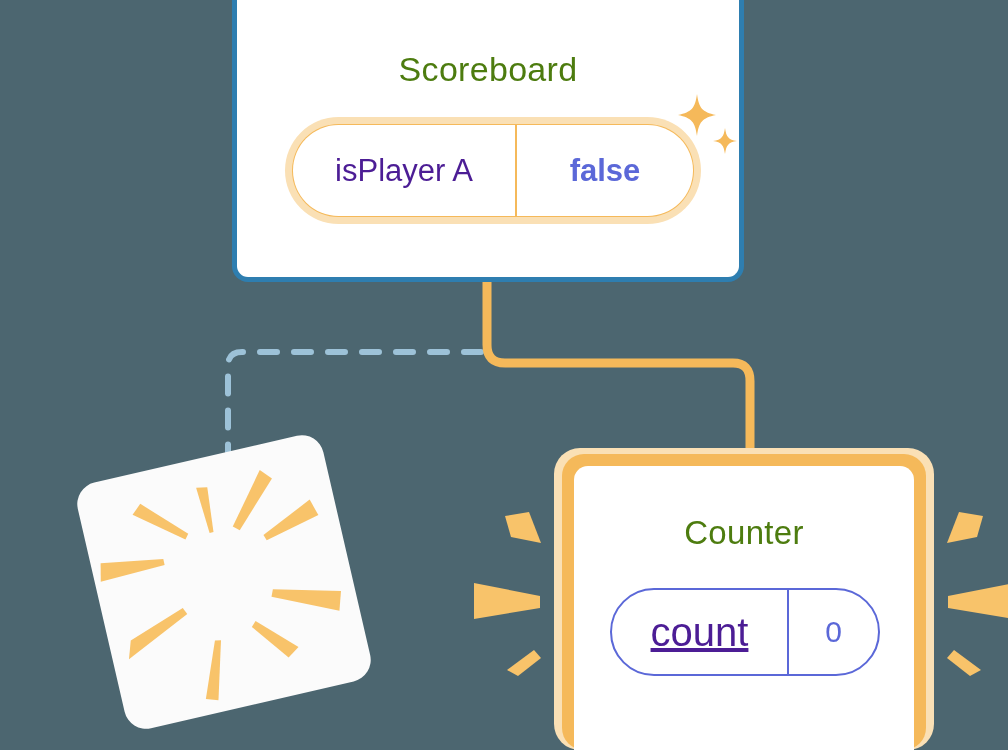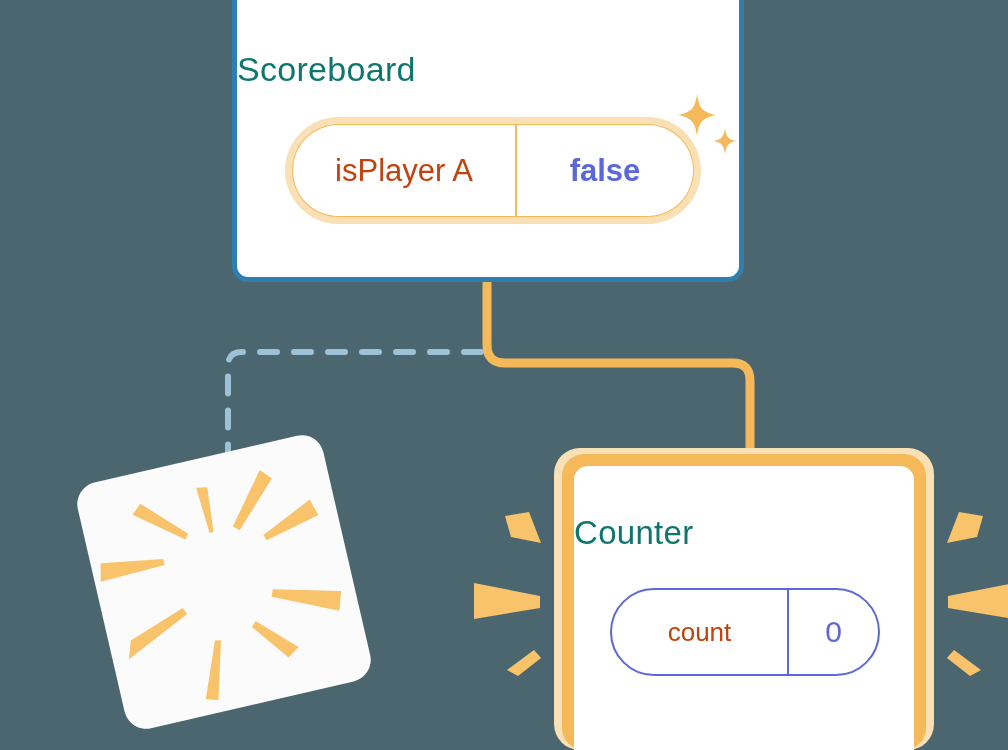--- a/index.html
+++ b/index.html
@@ -36,21 +36,22 @@
     width: 512px;
     height: 282px;
     background: #ffffff;
     border: 5px solid #2e7eb0;
     border-top: none;
     border-radius: 0 0 16px 16px;
     box-sizing: border-box;
     z-index: 3;
   }
   .card-title {
-    color: #0f766e;
+    text-align: center;
+    color: #4d7c0f;
     font-size: 34px;
     font-weight: 400;
     letter-spacing: 0.3px;
   }
   .card-scoreboard .card-title { margin-top: 50px; }
 
   
   .pill-wrap {
     position: absolute;
     left: 48px;
@@ -76,21 +77,21 @@
     border-radius: 48px;
     background: #ffffff;
     display: flex;
     align-items: stretch;
   }
   .pill-key {
     flex: 0 0 222px;
     display: flex;
     align-items: center;
     justify-content: center;
-    color: #c2410c;
+    color: #4c1d95;
     font-size: 31px;
     font-weight: 400;
   }
   .pill-divider {
     width: 2px;
     background: #f5b95a;
     align-self: stretch;
   }
   .pill-val {
     flex: 1 1 auto;
@@ -145,21 +146,22 @@
     border: 2px solid #5b68d8;
     border-radius: 46px;
     background: #ffffff;
     box-sizing: border-box;
     display: flex;
     align-items: stretch;
     overflow: hidden;
   }
   .pill-thin .pill-key {
     flex: 0 0 175px;
-    font-size: 26px;
+    font-size: 40px;
+    text-decoration: underline;
   }
   .pill-thin .pill-divider { width: 2px; background: #5b68d8; }
   .pill-thin .pill-val { font-weight: 400; font-size: 30px; }
 
   
   .card-tilted {
     position: absolute;
     left: 98px;
     top: 456px;
     width: 252px;

